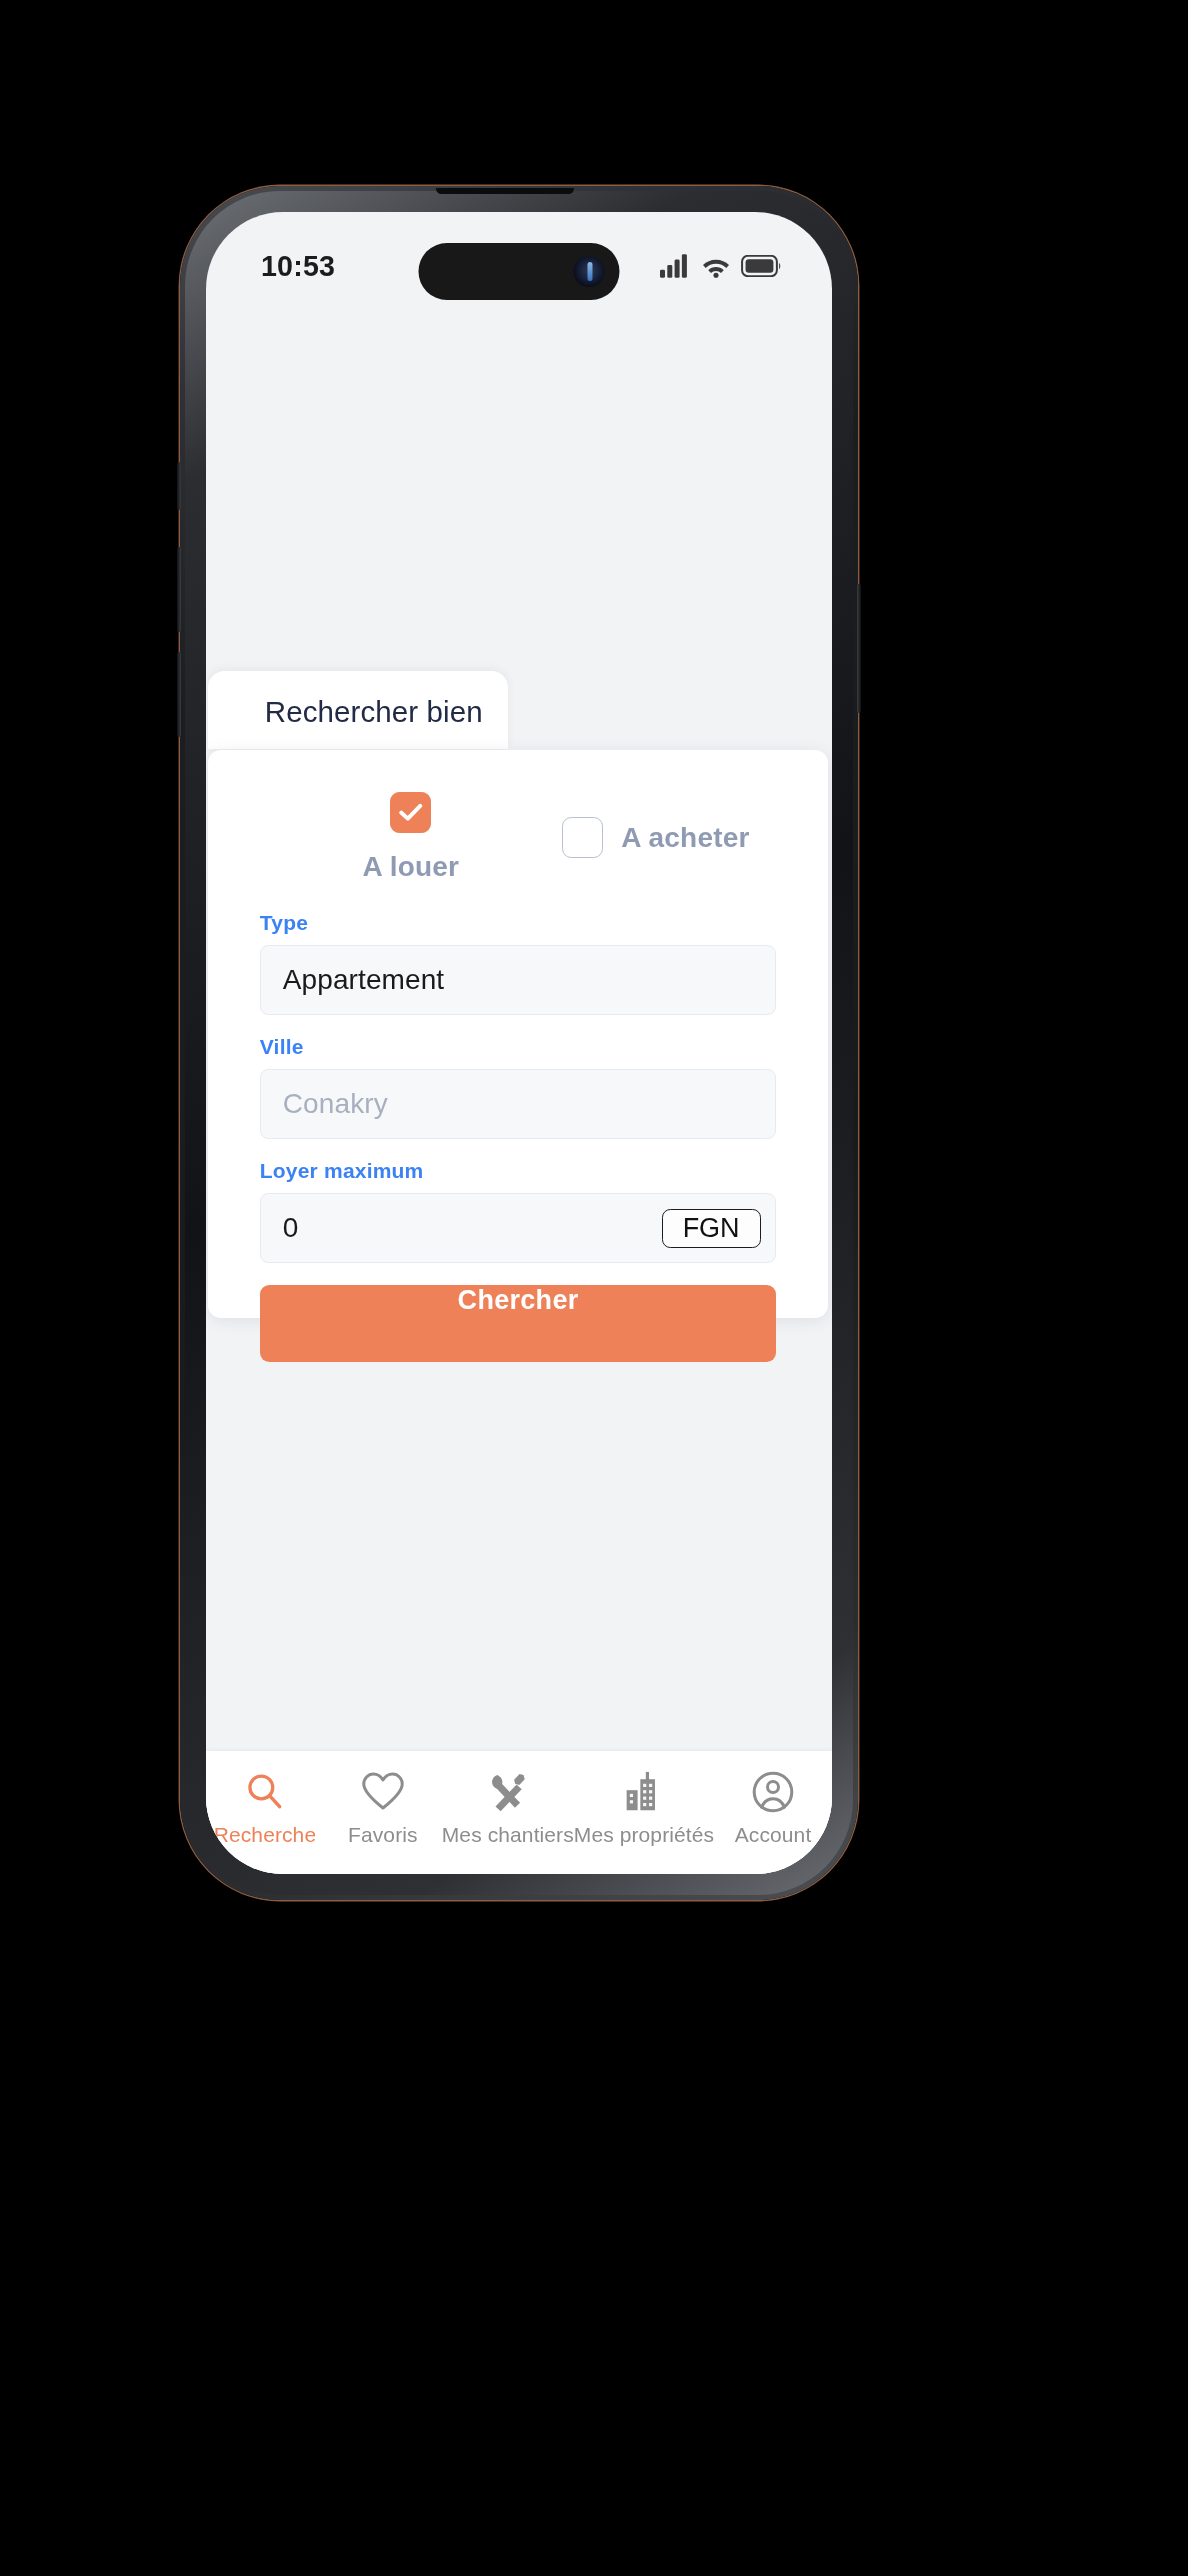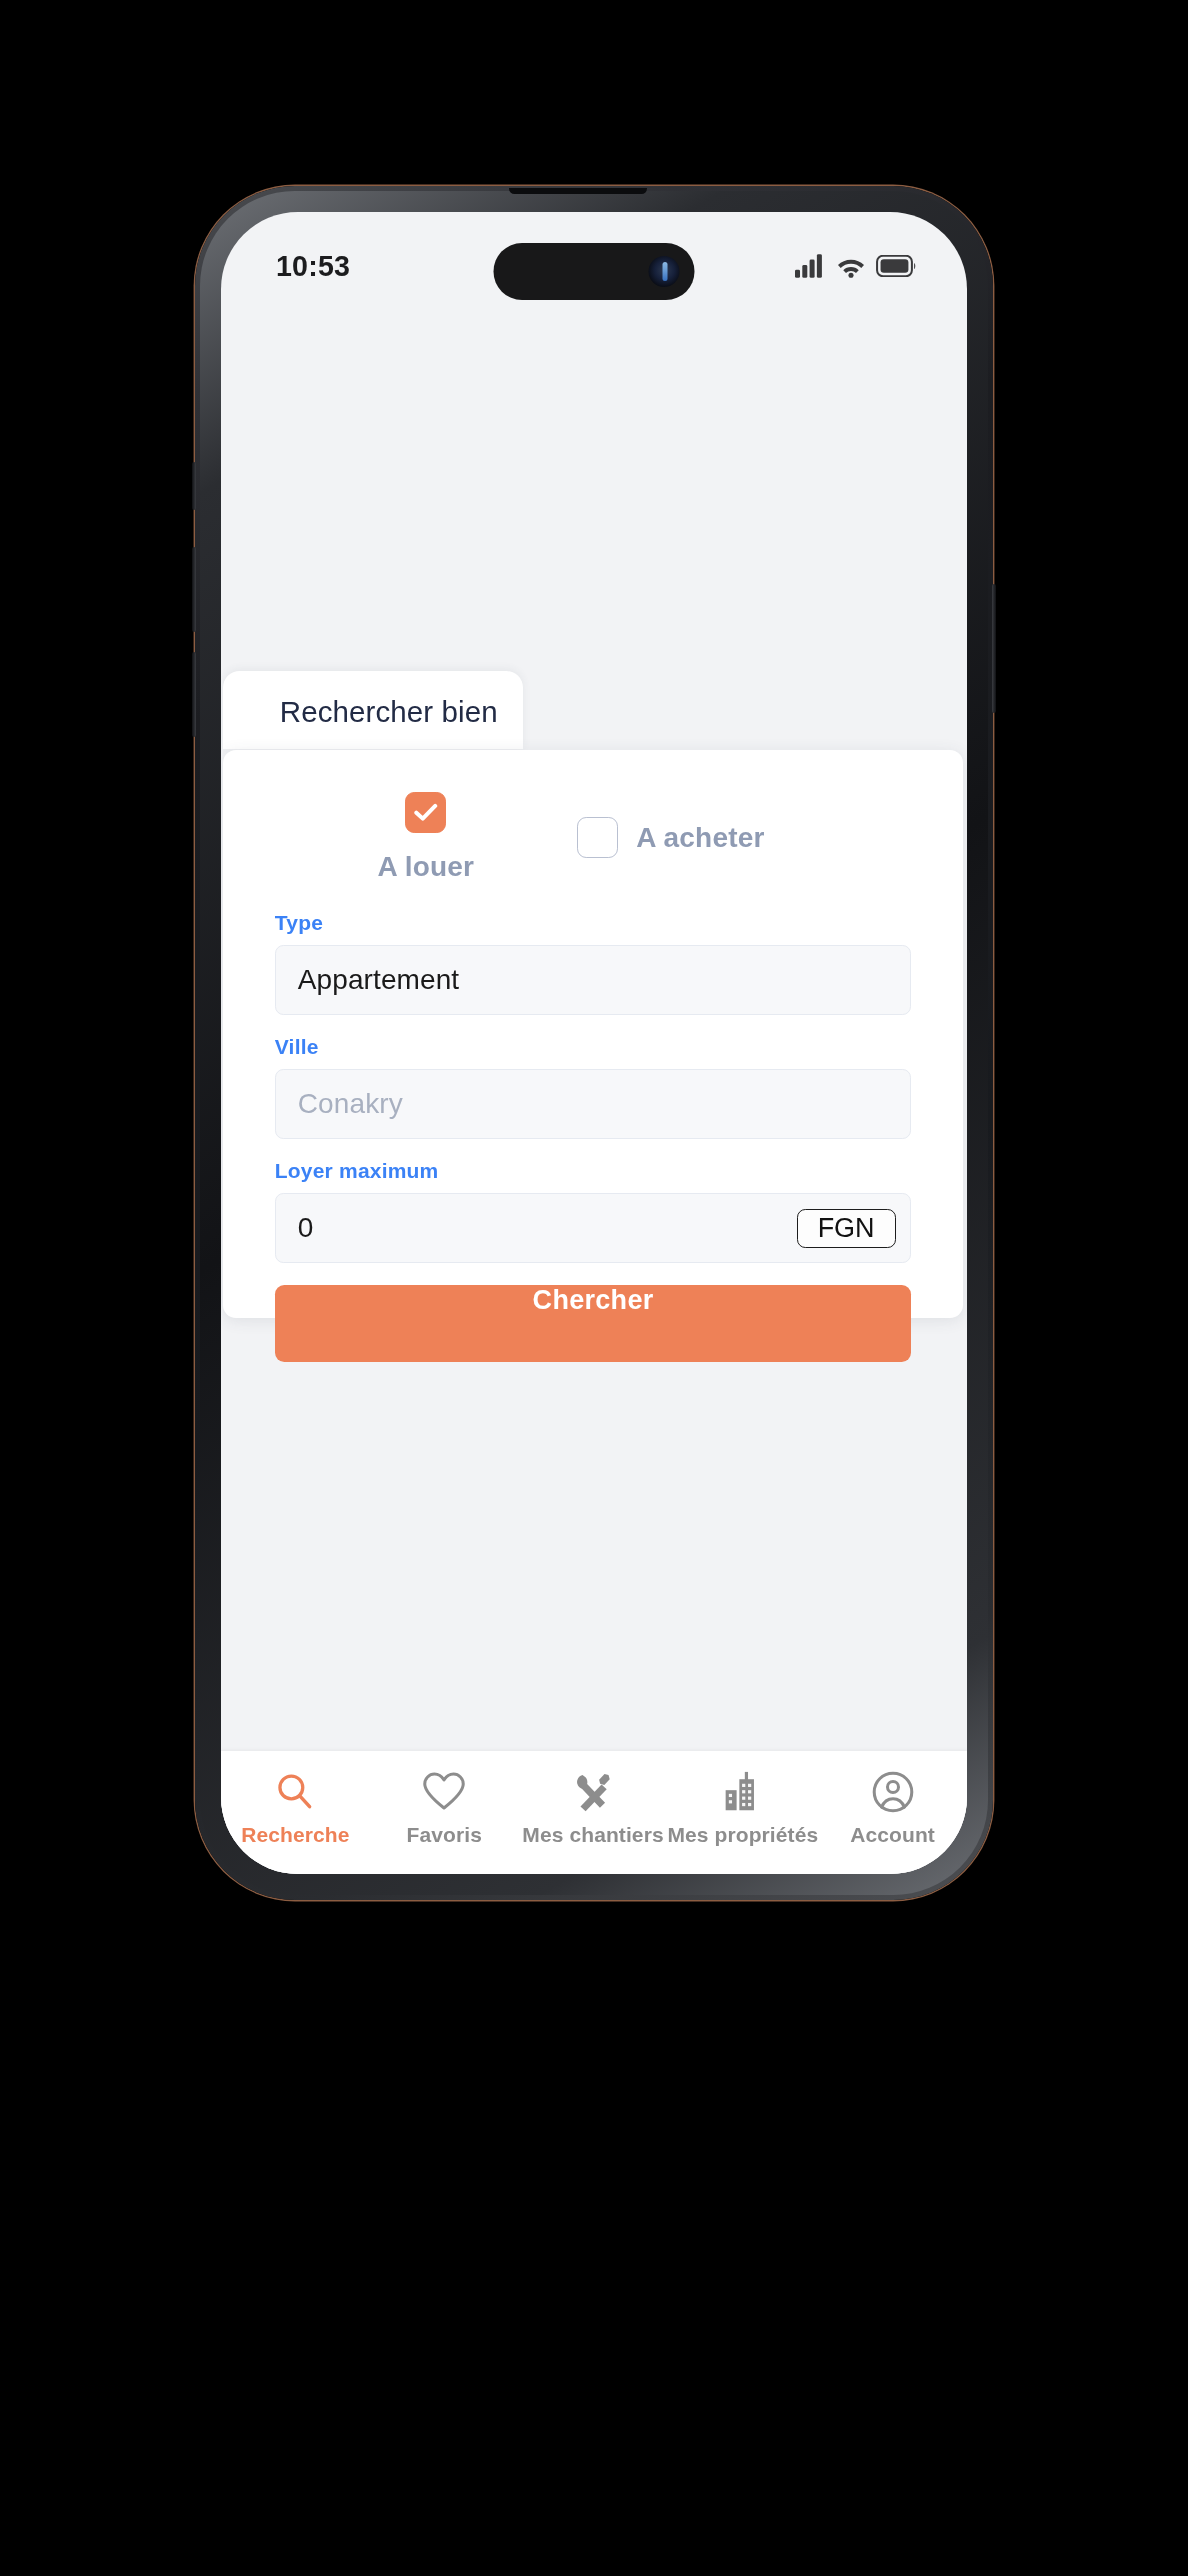--- a/index.html
+++ b/index.html
@@ -15,23 +15,23 @@
   .stage {
     position: relative;
     width: 1188px;
     height: 2576px;
     background: #000000;
   }
 
   
   .phone-frame {
     position: absolute;
-    left: 195px;
+    left: 180px;
     top: 186px;
-    width: 798px;
+    width: 678px;
     height: 1714px;
     border-radius: 100px;
     background: linear-gradient(157deg, #4a4c50 0%, #303136 10%, #1c1d21 26%, #181a1e 62%, #2a2c30 86%, #4e5054 100%);
     box-shadow:
       0 0 0 1.4px rgba(255,170,120,0.55),
       0 0 24px 5.5px rgba(0,0,0,0.9);
   }
   .phone-frame::after {
     content: "";
     position: absolute;
@@ -270,21 +270,20 @@
     align-items: flex-start;
     padding-top: 16.6px;
     box-shadow: 0 -0.9px 3.7px rgba(0,0,0,0.05);
   }
   .nav-item {
     flex: 1;
     display: flex;
     flex-direction: column;
     align-items: center;
     gap: 7.4px;
-    font-weight: bold;
   }
   .nav-icon { height: 48px; display: flex; align-items: center; }
   .nav-label {
     font-size: 21px;
     color: #8d8d8d;
     white-space: nowrap;
     letter-spacing: 0.1px;
   }
   .nav-item.active .nav-label { color: #ee8157; }
 </style>

